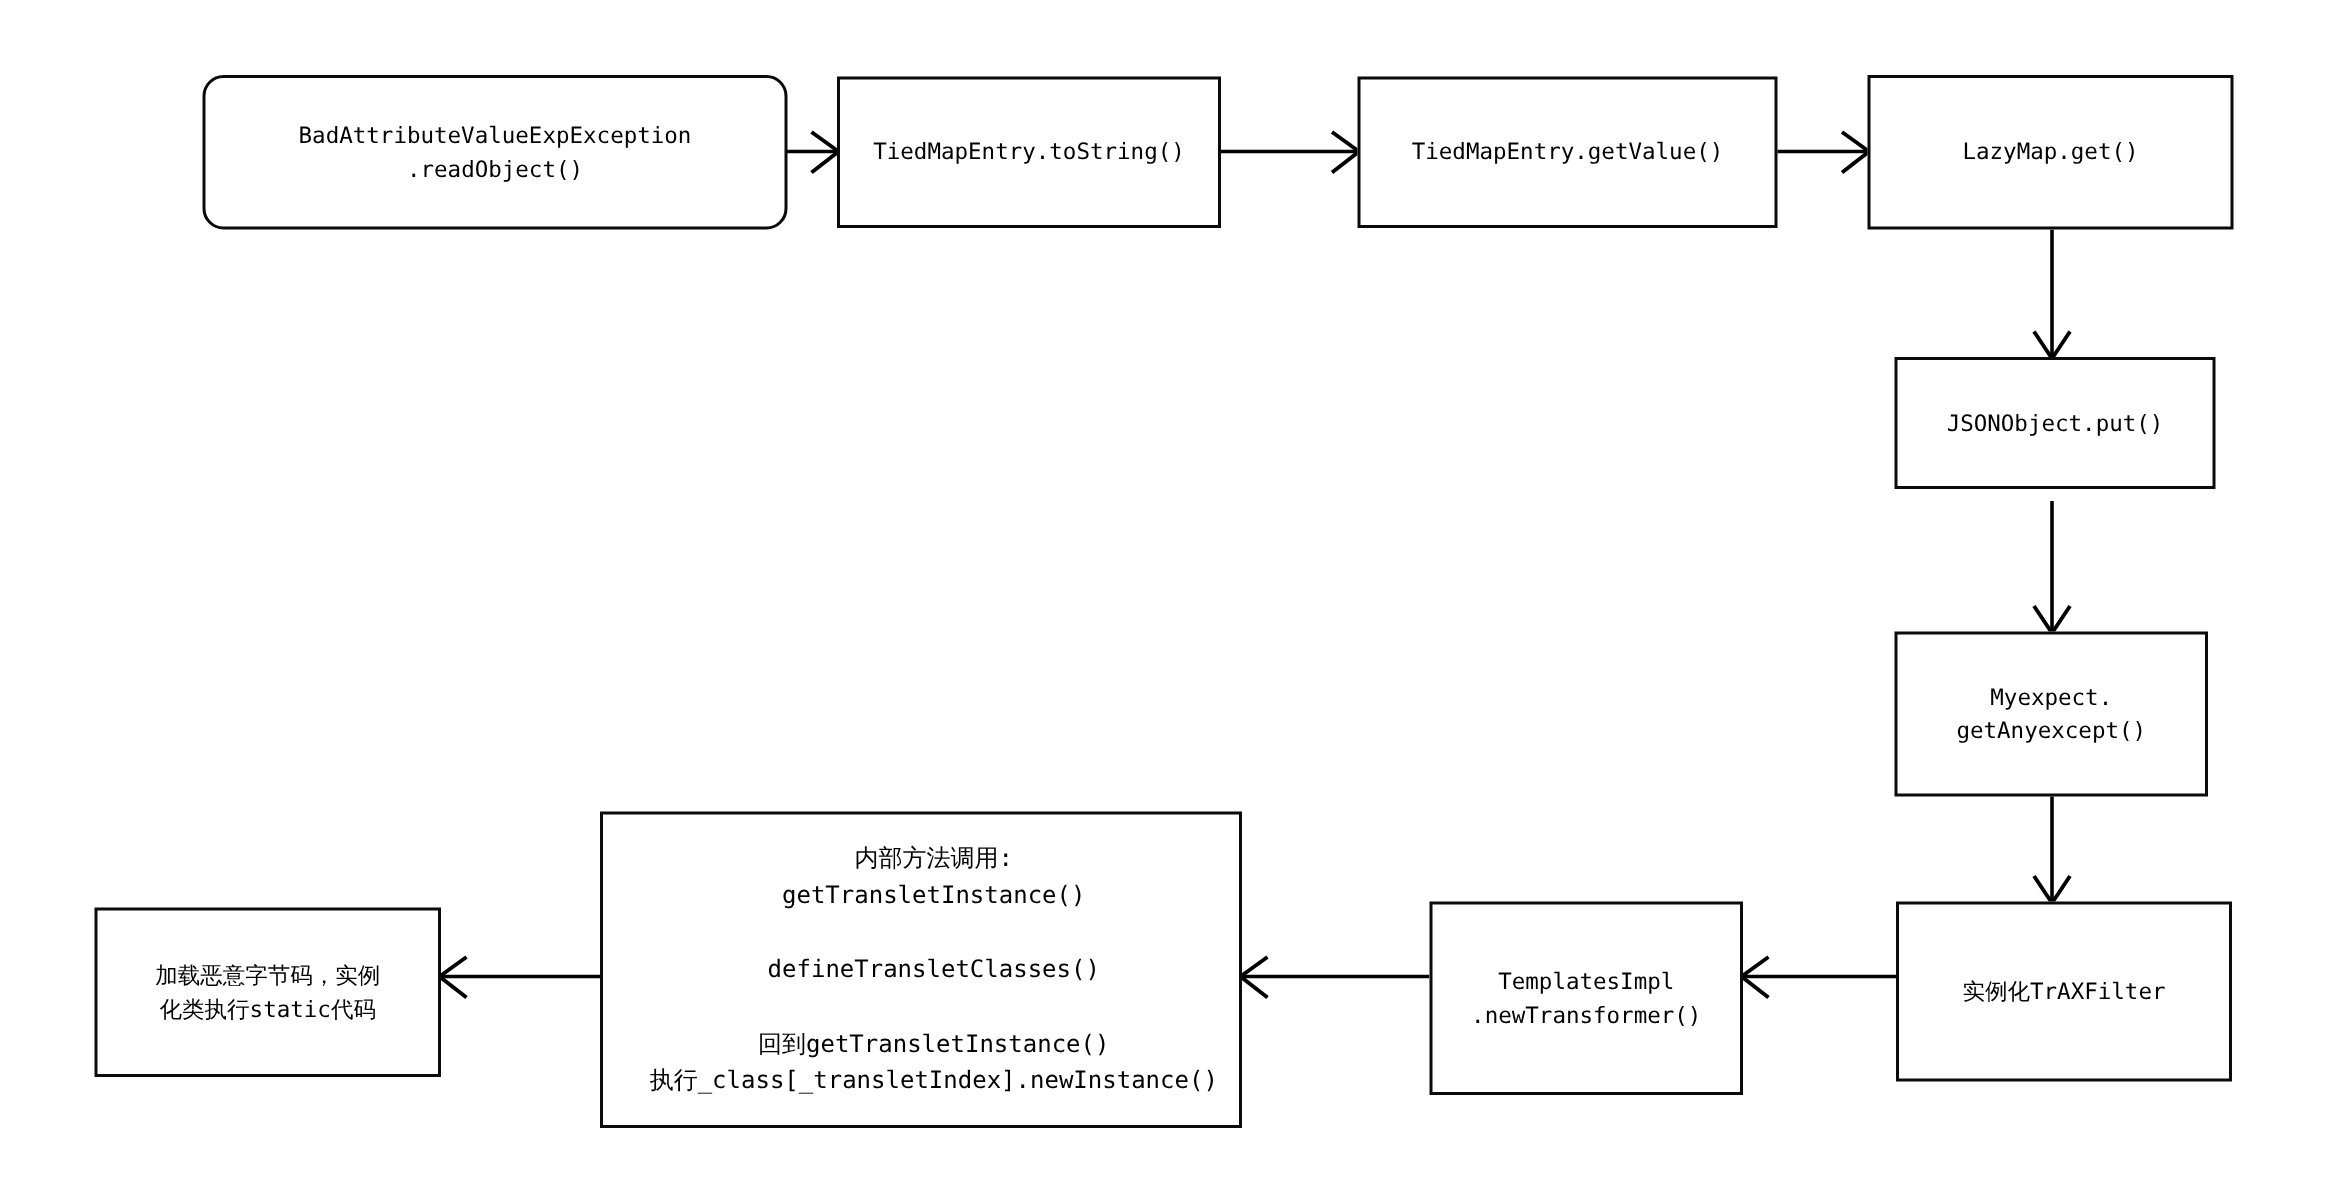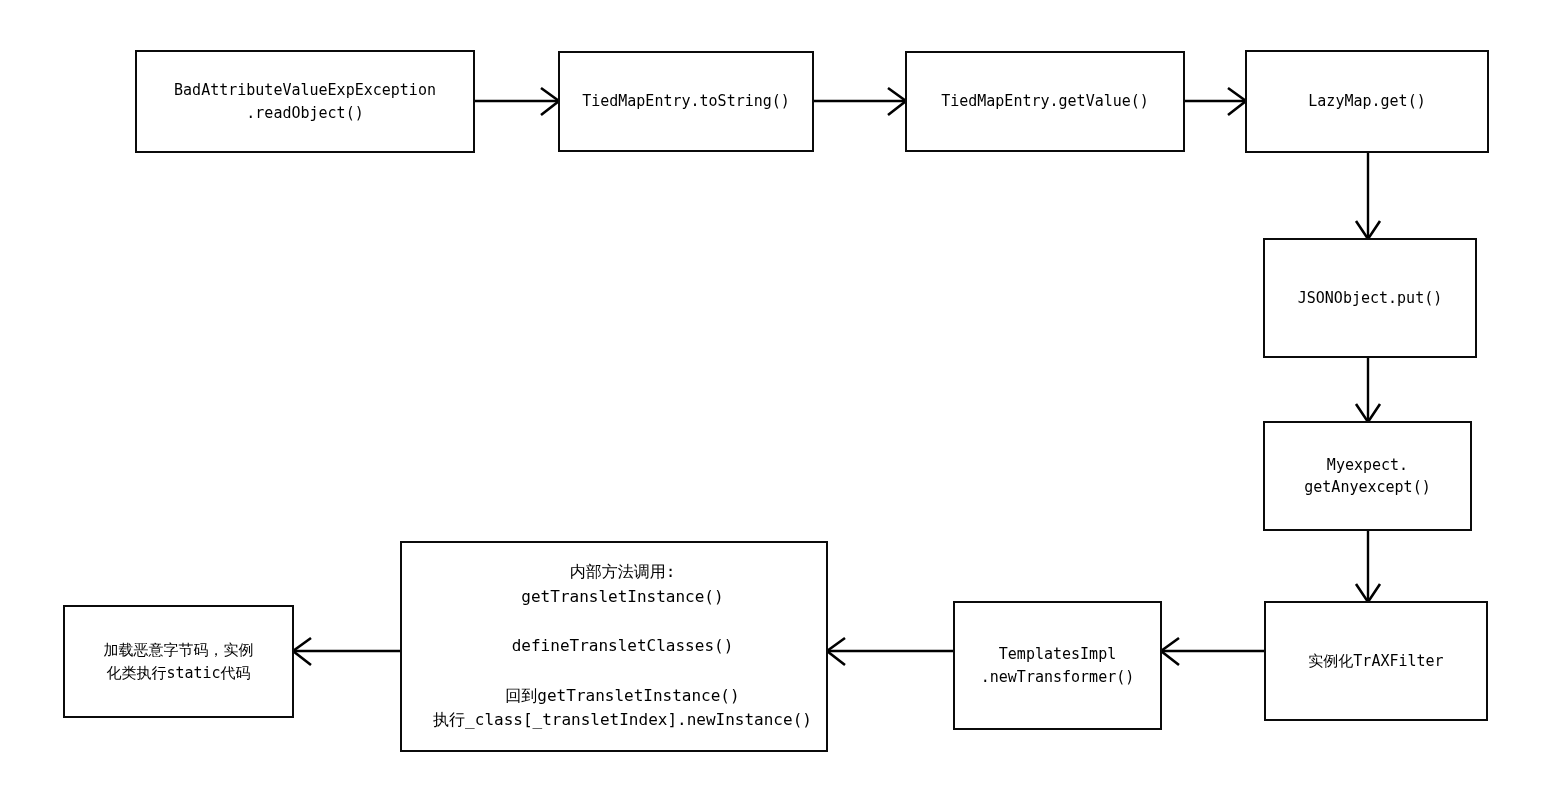--- a/index.html
+++ b/index.html
@@ -98,26 +98,26 @@
       <line x1="953" y1="651" x2="828" y2="651"></line>
       <polyline class="head" points="845,638 827,651 845,665"></polyline>
     </g>
 
     <g>
       <line x1="400" y1="651" x2="294" y2="651"></line>
       <polyline class="head" points="311,638 293,651 311,665"></polyline>
     </g>
   </svg>
 
-  <div class="node" style="left: 135px; top: 50px; width: 340px; height: 103px;">BadAttributeValueExpException
+  <div class="node" style="left: 135px; top: 50px; width: 390px; height: 103px; border-radius: 14px;">BadAttributeValueExpException
 .readObject()</div>
   <div class="node" style="left: 558px; top: 51px; width: 256px; height: 101px;">TiedMapEntry.toString()</div>
   <div class="node" style="left: 905px; top: 51px; width: 280px; height: 101px;">TiedMapEntry.getValue()</div>
   <div class="node" style="left: 1245px; top: 50px; width: 244px; height: 103px;">LazyMap.get()</div>
-  <div class="node" style="left: 1263px; top: 238px; width: 214px; height: 120px;">JSONObject.put()</div>
+  <div class="node" style="left: 1263px; top: 238px; width: 214px; height: 88px;">JSONObject.put()</div>
   <div class="node" style="left: 1263px; top: 421px; width: 209px; height: 110px;">Myexpect.
 getAnyexcept()</div>
   <div class="node" style="left: 1264px; top: 601px; width: 224px; height: 120px;">实例化TrAXFilter</div>
   <div class="node" style="left: 953px; top: 601px; width: 209px; height: 129px;">TemplatesImpl
 .newTransformer()</div>
   <div class="node big" style="left: 400px; top: 541px; width: 428px; height: 211px; padding-left: 21px;">内部方法调用:
 getTransletInstance()
 
 defineTransletClasses()
 

